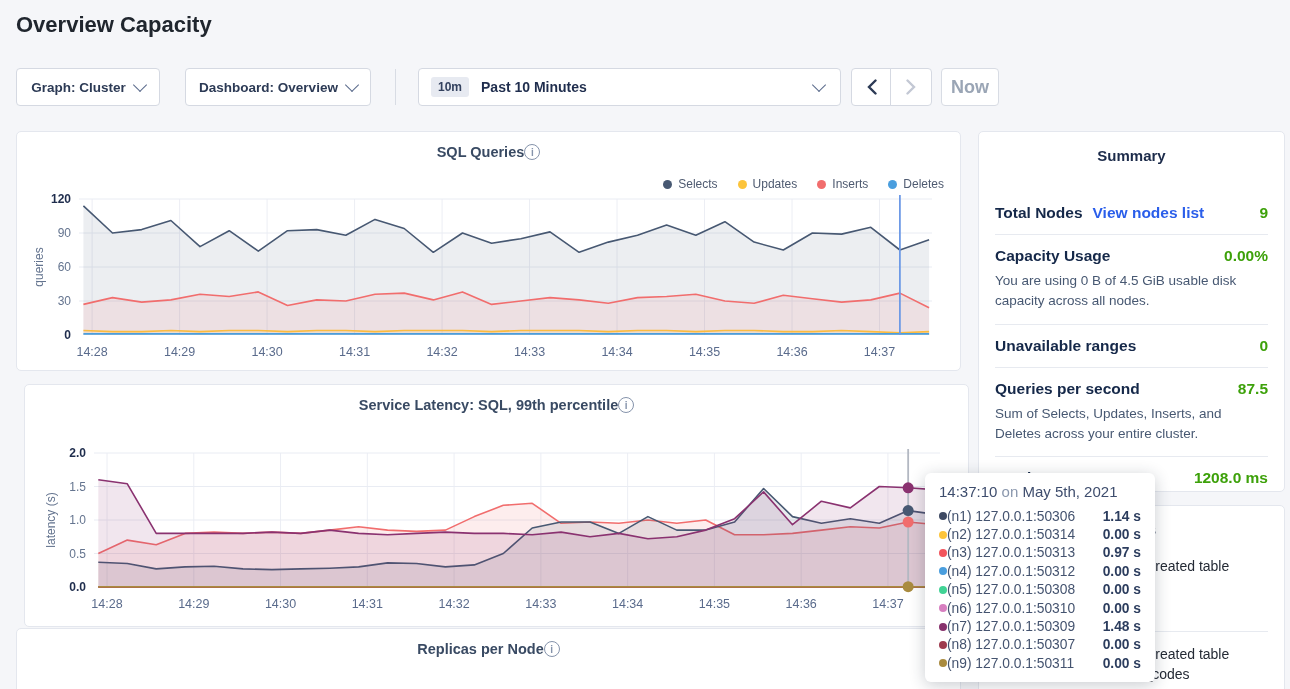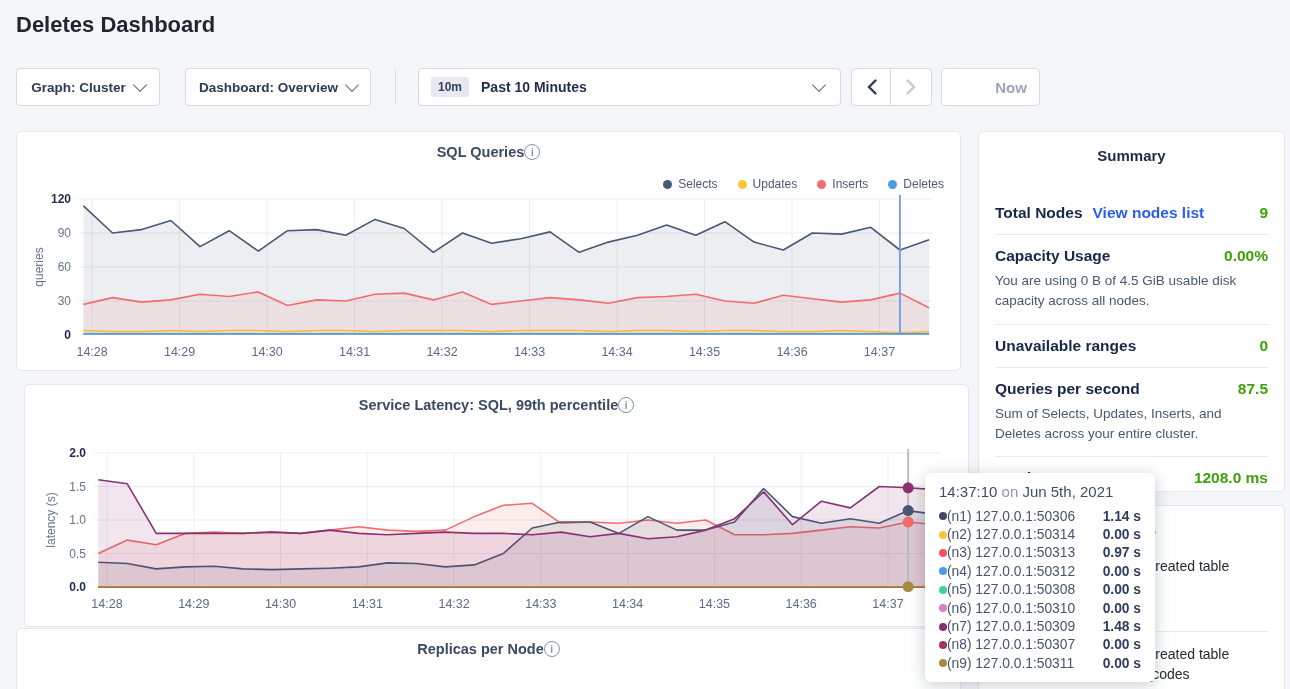--- a/index.html
+++ b/index.html
@@ -18,22 +18,22 @@
       border:1px solid #d5d9e2;border-radius:4px;display:flex;align-items:center;cursor:pointer;}
   .time-badge{margin-left:12px;background:#e7eaf1;border-radius:3px;padding:3px 7px;font-size:12px;
       font-weight:700;color:#33415e;}
   .time-label{margin-left:12px;font-size:14px;font-weight:700;color:#1f2d4d;}
   .timepicker .chev{margin-left:auto;margin-right:16px;}
   .nav-btn{position:absolute;top:68px;width:40px;height:36px;background:#fff;border:1px solid #d5d9e2;
       display:flex;align-items:center;justify-content:center;cursor:pointer;}
   .nav-prev{left:851px;border-radius:4px 0 0 4px;}
   .nav-next{left:890px;border-radius:0 4px 4px 0;}
   .now-btn{position:absolute;left:941px;top:68px;width:56px;height:36px;background:#fff;border:1px solid #d8dce4;
-      border-radius:4px;display:flex;align-items:center;justify-content:center;font-size:15px;font-weight:700;
-      color:#9aa5b5;cursor:default;padding-left:41px;}
+      border-radius:4px;display:flex;align-items:center;justify-content:center;font-size:18px;font-weight:700;
+      color:#9aa5b5;cursor:default;}
 
   
   .card{position:absolute;background:#fff;border:1px solid #e4e7ee;border-radius:5px;box-sizing:border-box;}
   .card-sql{left:16px;top:131px;width:945px;height:240px;}
   .card-lat{left:24px;top:378px;width:945px;height:243px;margin-top:6px;}
   .card-rep{left:16px;top:628px;width:945px;height:110px;}
   .card-summary{left:978px;top:131px;width:307px;height:361px;}
   .card-events{left:978px;top:505px;width:307px;height:260px;}
 
   .chart-title{position:absolute;left:0;top:12px;width:100%;display:flex;align-items:center;
@@ -71,21 +71,21 @@
   .tip-row{display:flex;align-items:center;height:18.4px;font-size:13.8px;}
   .tip-dot{width:8px;height:8px;border-radius:50%;flex:none;}
   .tip-label{color:#44536f;white-space:nowrap;}
   .tip-val{margin-left:auto;font-weight:700;color:#2c3d5e;white-space:nowrap;}
 </style>
 </head>
 <body>
 
 <div class="stage">
 
-  <h1 class="page-title">Deletes Dashboard</h1>
+  <h1 class="page-title">Overview Capacity</h1>
 
   <div class="dd" style="left:16px;width:142px;">
     <span class="dd-label">Graph: Cluster</span>
     <span class="chev"></span>
   </div>
   <div class="dd" style="left:185px;width:184px;">
     <span class="dd-label">Dashboard: Overview</span>
     <span class="chev"></span>
   </div>
   <div class="vdivider"></div>
@@ -279,21 +279,21 @@
     <div class="side-body">
       <div class="evt evt-1">Table created: User root created table movr.public.rides</div>
       <div class="evt evt-2">Table created: User root created table movr.public.user_promo_codes</div>
     </div>
   </div>
 
   <div class="tip">
     <div class="tip-time">
       <span>14:37:10</span>
       <span class="tip-on">on</span>
-      <span>Jun 5th, 2021</span>
+      <span>May 5th, 2021</span>
     </div>
     <div id="tip-rows">
         <div class="tip-row">
           <span class="tip-dot" style="background: rgb(62, 74, 99);"></span>
           <span class="tip-label">(n1) 127.0.0.1:50306</span>
           <span class="tip-val">1.14 s</span>
         </div>
         <div class="tip-row">
           <span class="tip-dot" style="background: rgb(253, 196, 59);"></span>
           <span class="tip-label">(n2) 127.0.0.1:50314</span>

